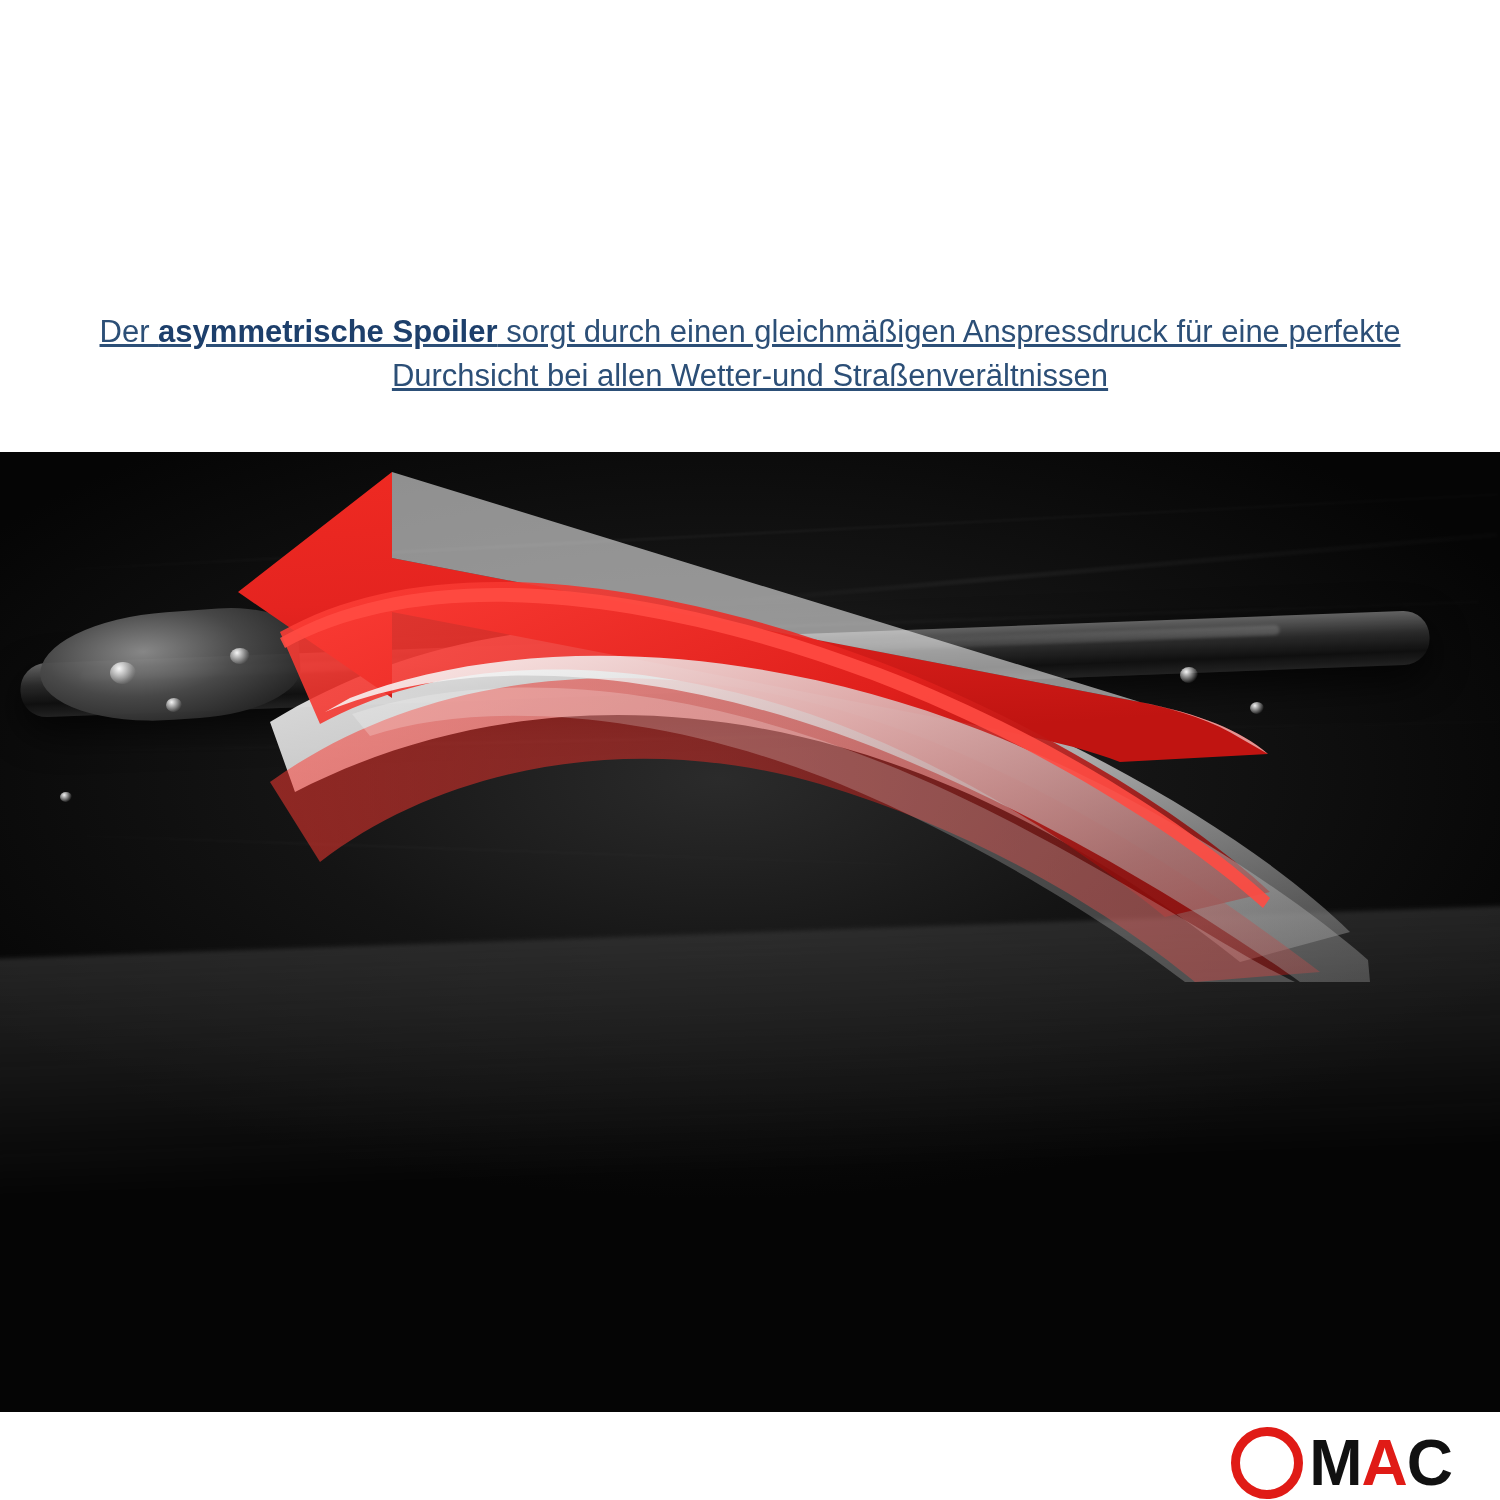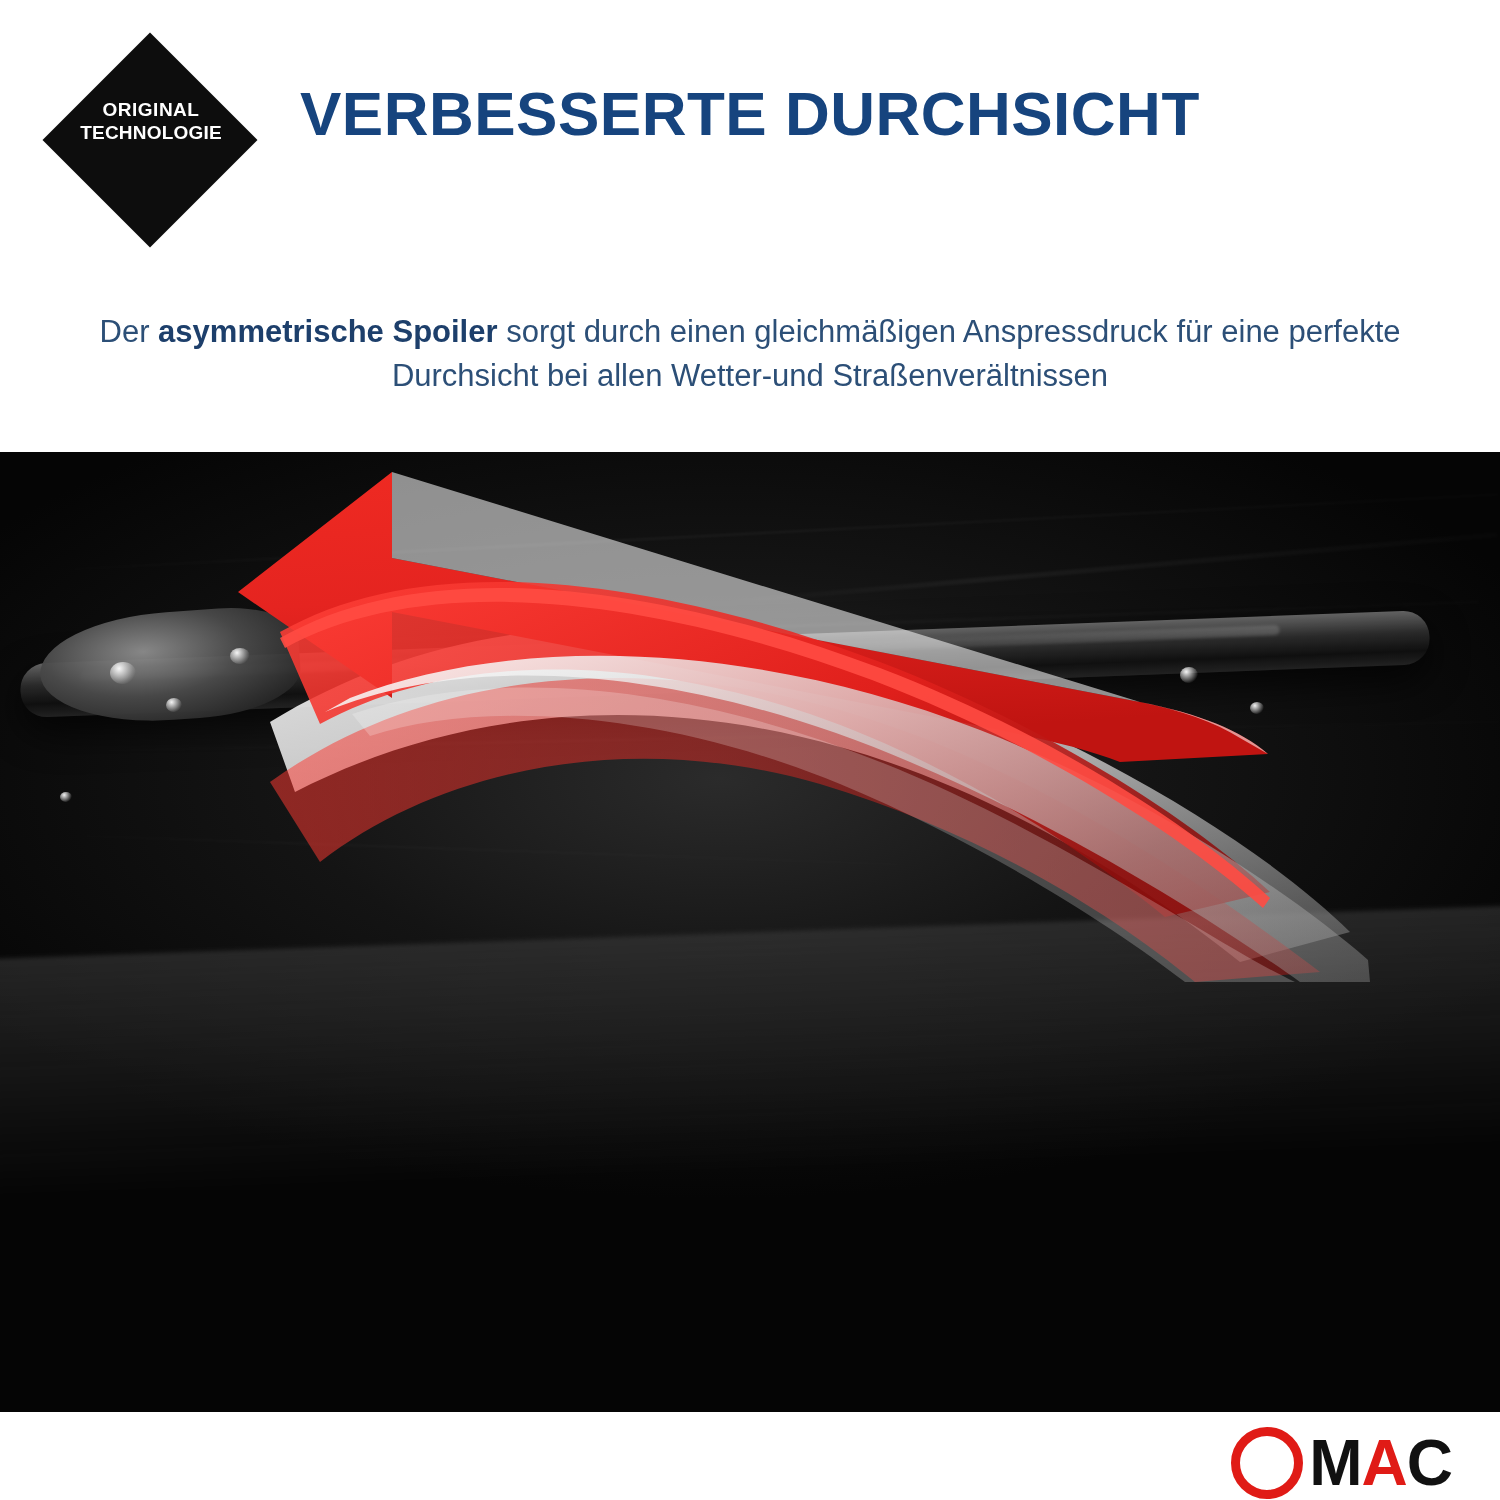--- a/index.html
+++ b/index.html
@@ -72,20 +72,21 @@
 
   .subhead {
     position: absolute;
     left: 50px;
     top: 310px;
     width: 1400px;
     text-align: center;
     color: #2c4f77;
     font-size: 31px;
     line-height: 1.42;
+    text-decoration: underline;
   }
   .subhead b { font-weight: bold; color: #1d3f6b; }
 
   
   .hero {
     position: absolute;
     left: 0;
     top: 452px;
     width: 1500px;
     height: 960px;
@@ -197,32 +198,20 @@
   }
   .logo .m { color: #111; }
   .logo .a { color: #e01b16; }
   .logo .c { color: #111; }
 </style>
 </head>
 <body>
 
 <div class="page">
 
-  <div class="header">
-
-    <div class="badge-wrap">
-      <div class="badge-diamond"></div>
-      <div class="badge-text">
-        <span>ORIGINAL</span>
-        <span class="l2">TECHNOLOGIE</span>
-      </div>
-    </div>
-
-    <div class="headline">VERBESSERTE DURCHSICHT</div>
-  </div>
 
   <div class="subhead">
     <span>Der </span><b>asymmetrische Spoiler</b><span> sorgt durch einen gleichmäßigen Anspressdruck für eine perfekte Durchsicht bei allen Wetter-und Straßenverältnissen</span>
   </div>
 
   <div class="hero">
 
     <div class="glass-base"></div>
     <div class="streak s1"></div>
     <div class="streak s2"></div>

